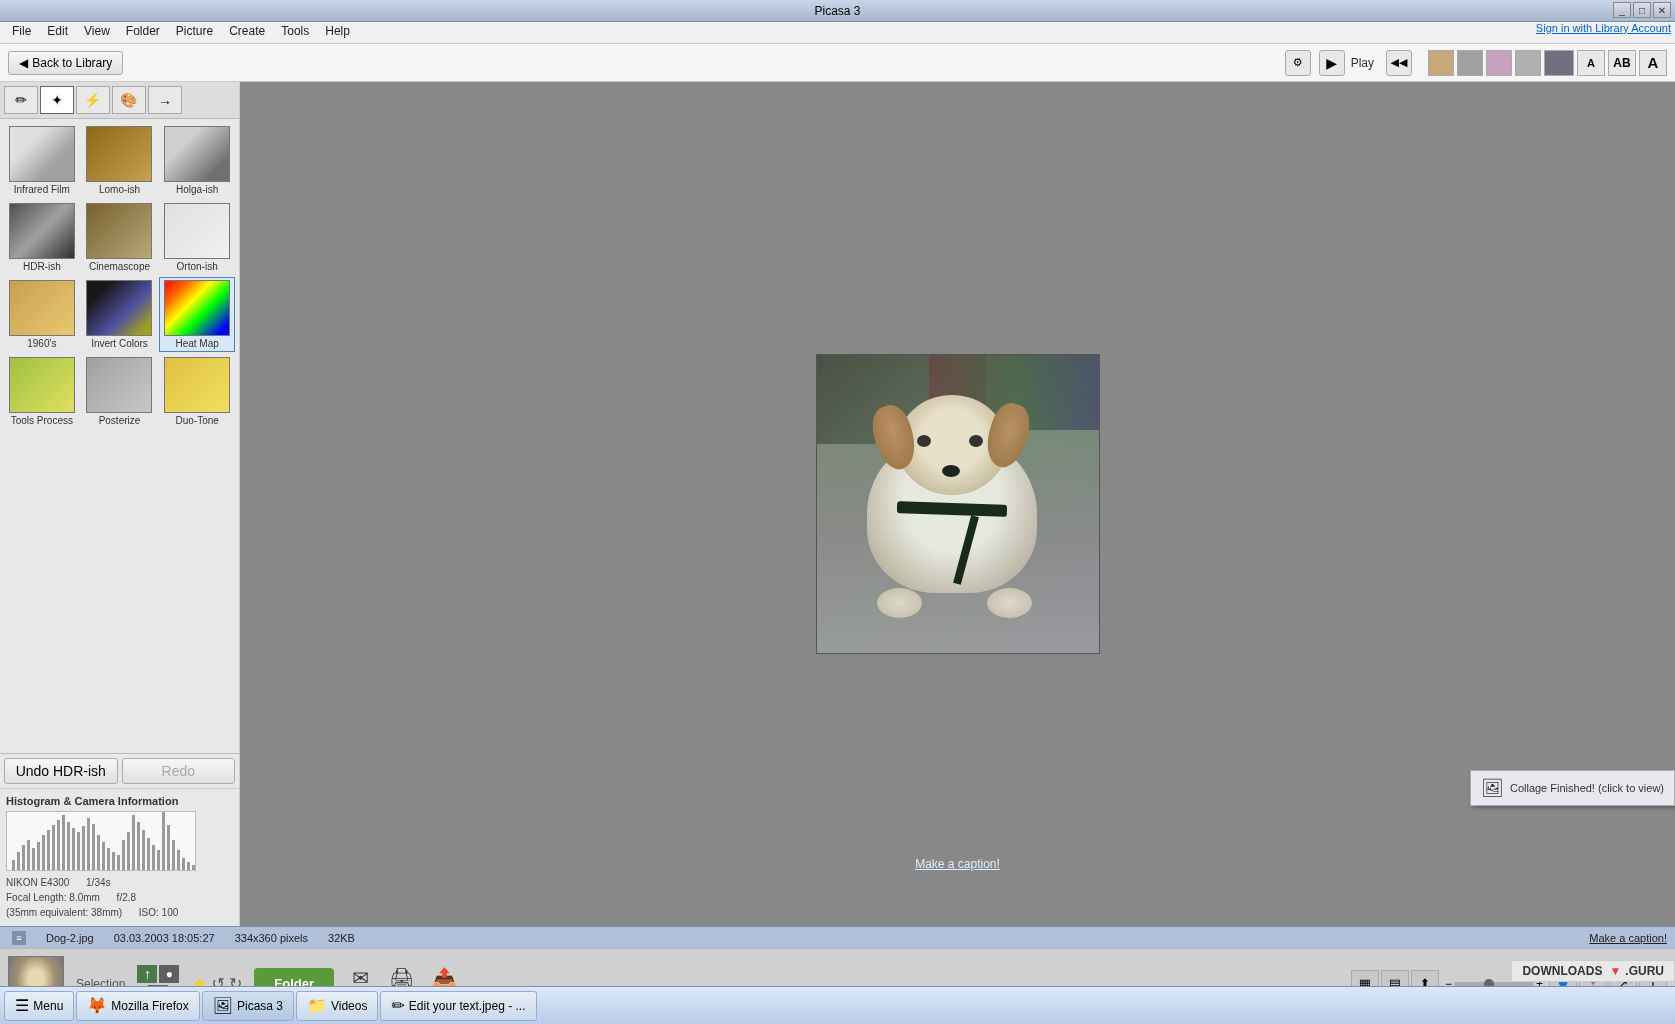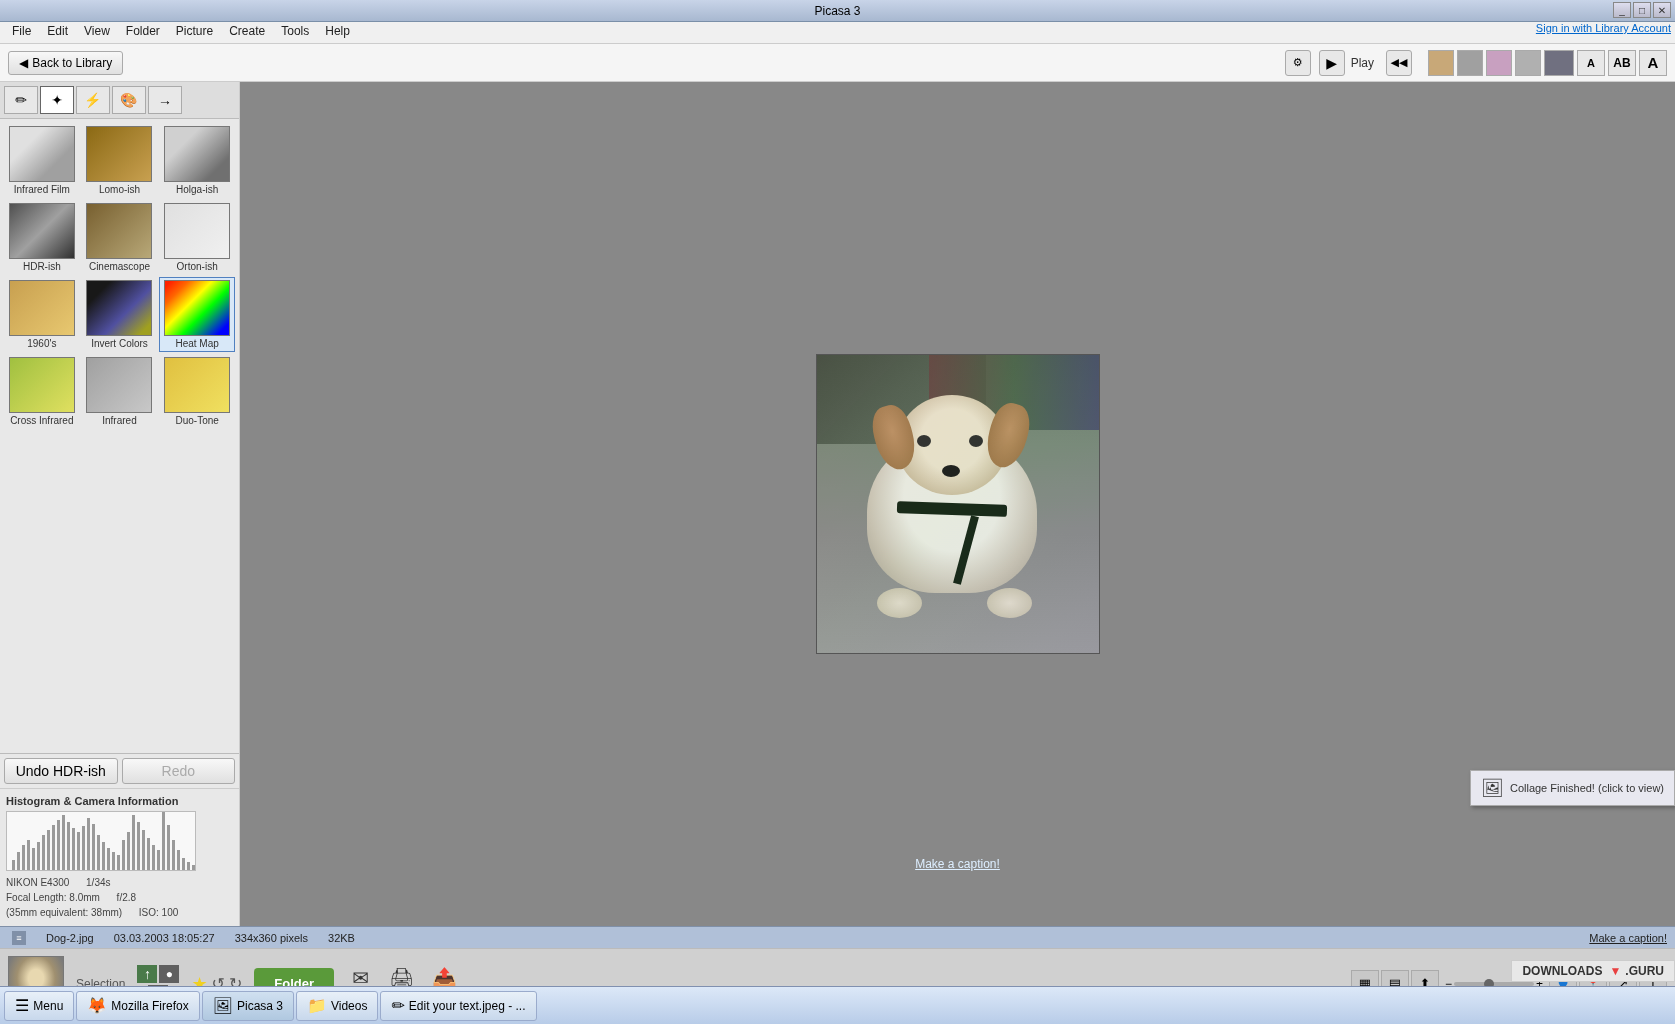--- a/index.html
+++ b/index.html
@@ -321,26 +321,26 @@
       </div>
 
       <div class="effect-cell active">
         <div class="effect-thumb" style="background:linear-gradient(135deg,#ff2200 5%,#ff6600 20%,#ffff00 40%,#00ff00 60%,#0000ff 90%);">
         </div>
         <div class="effect-label">Heat Map</div>
       </div>
 
       <div class="effect-cell">
         <div class="effect-thumb" style="background:linear-gradient(135deg,#a0c040,#e0e060);"></div>
-        <div class="effect-label">Cross Infrared</div>
+        <div class="effect-label">Tools Process</div>
       </div>
 
       <div class="effect-cell">
         <div class="effect-thumb" style="background:linear-gradient(135deg,#a0a0a0,#c8c8c8);"></div>
-        <div class="effect-label">Infrared</div>
+        <div class="effect-label">Posterize</div>
       </div>
 
       <div class="effect-cell">
         <div class="effect-thumb" style="background:linear-gradient(135deg,#e0c040,#f0e060);"></div>
         <div class="effect-label">Duo-Tone</div>
       </div>
     </div>
 
     <div id="undo-redo-bar">
       <div class="undo-btn">Undo HDR-ish</div>

